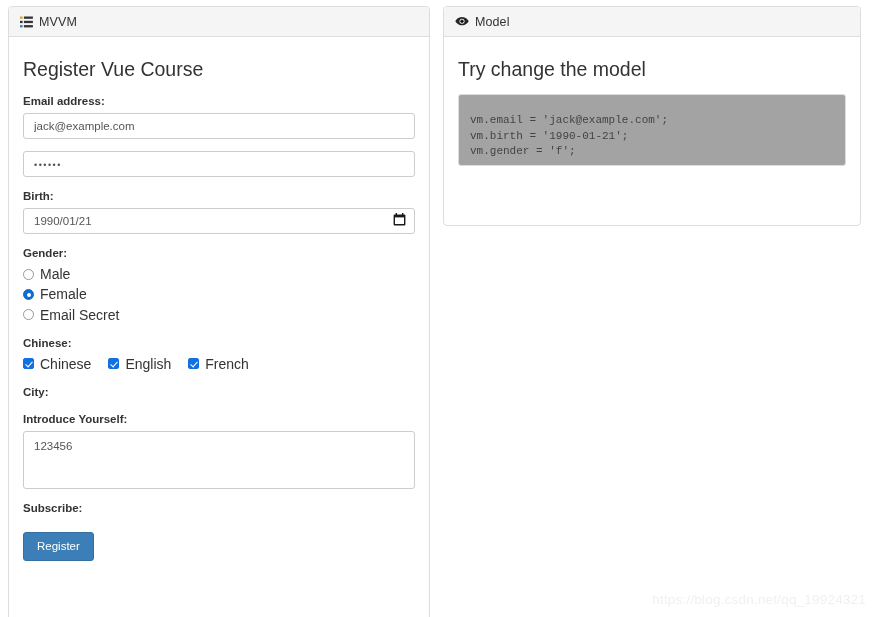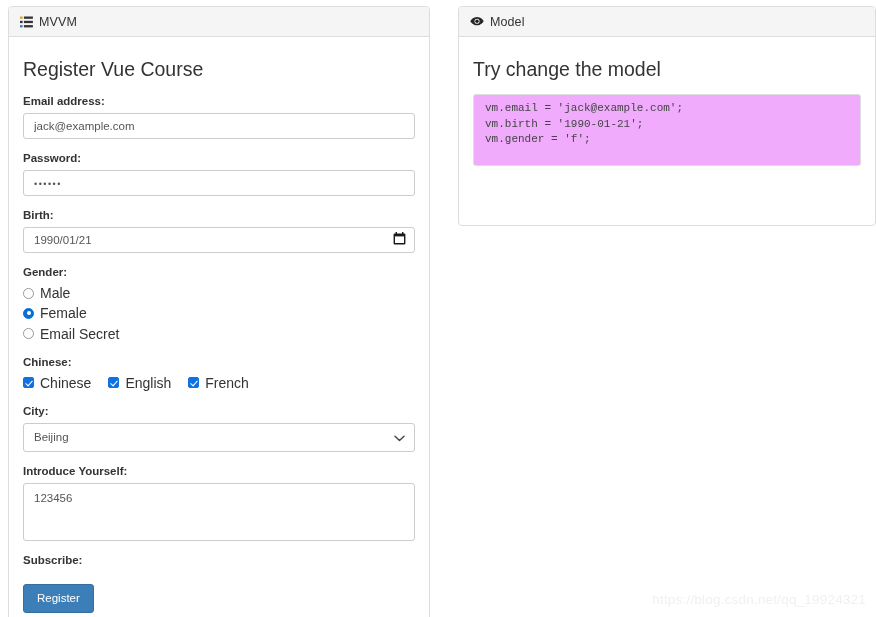--- a/index.html
+++ b/index.html
@@ -29,21 +29,21 @@
   }
 
   #panel-mvvm {
     left: 8px;
     top: 6px;
     width: 422px;
     height: 618px;
   }
 
   #panel-model {
-    left: 458px;
+    left: 443px;
     top: 6px;
     width: 418px;
     height: 220px;
   }
 
   .panel-heading {
     height: 30px;
     background: #f5f5f5;
     border-bottom: 1px solid #dddddd;
     border-radius: 3px 3px 0 0;
@@ -246,22 +246,22 @@
     border-radius: 3px;
     padding: 6px 13px;
     cursor: pointer;
     line-height: 1.3;
   }
 
   
   .code-block {
     border: 1px solid #dddddd;
     border-radius: 3px;
-    background: #f0abfc;
-    padding: 6px 11px;
+    background: #a3a3a3;
+    padding: 18px 11px;
     font-family: "Liberation Mono", monospace;
     font-size: 11px;
     line-height: 15.5px;
     color: #444444;
     height: 72px;
     box-sizing: border-box;
     white-space: pre;
     overflow: hidden;
   }
 
@@ -303,21 +303,20 @@
     <div class="panel-body">
 
       <h2 class="page-heading">Register Vue Course</h2>
 
       <div class="form-group">
         <label class="field-label">Email address:</label>
         <input class="form-control" type="text" value="jack@example.com" style="">
       </div>
 
       <div class="form-group">
-        <label class="field-label">Password:</label>
         <div class="form-control">
           <span class="pw-dots">••••••</span>
         </div>
       </div>
 
       <div class="form-group">
         <label class="field-label">Birth:</label>
         <div class="date-field">
           <input class="form-control" type="text" value="1990/01/21" style="">
           <span class="cal-icon">
@@ -367,30 +366,20 @@
           <span class="choice-inline">
             <span class="check-box checked"></span>
             <span class="choice-label">French</span>
           </span>
 
         </div>
       </div>
 
       <div class="form-group">
         <label class="field-label">City:</label>
-        <div class="select-field">
-          <div class="form-control">
-            <span>Beijing</span>
-          </div>
-          <span class="chev-icon">
-            <svg width="11" height="7" viewBox="0 0 11 7" aria-hidden="true">
-              <path d="M1 1.2 L5.5 5.6 L10 1.2" fill="none" stroke="#444444" stroke-width="1.4" stroke-linecap="round" stroke-linejoin="round"></path>
-            </svg>
-          </span>
-        </div>
       </div>
 
       <div class="form-group">
         <label class="field-label">Introduce Yourself:</label>
         <textarea class="form-control" style="">123456</textarea>
       </div>
 
       <div class="form-group">
         <label class="field-label">Subscribe:</label>
       </div>

